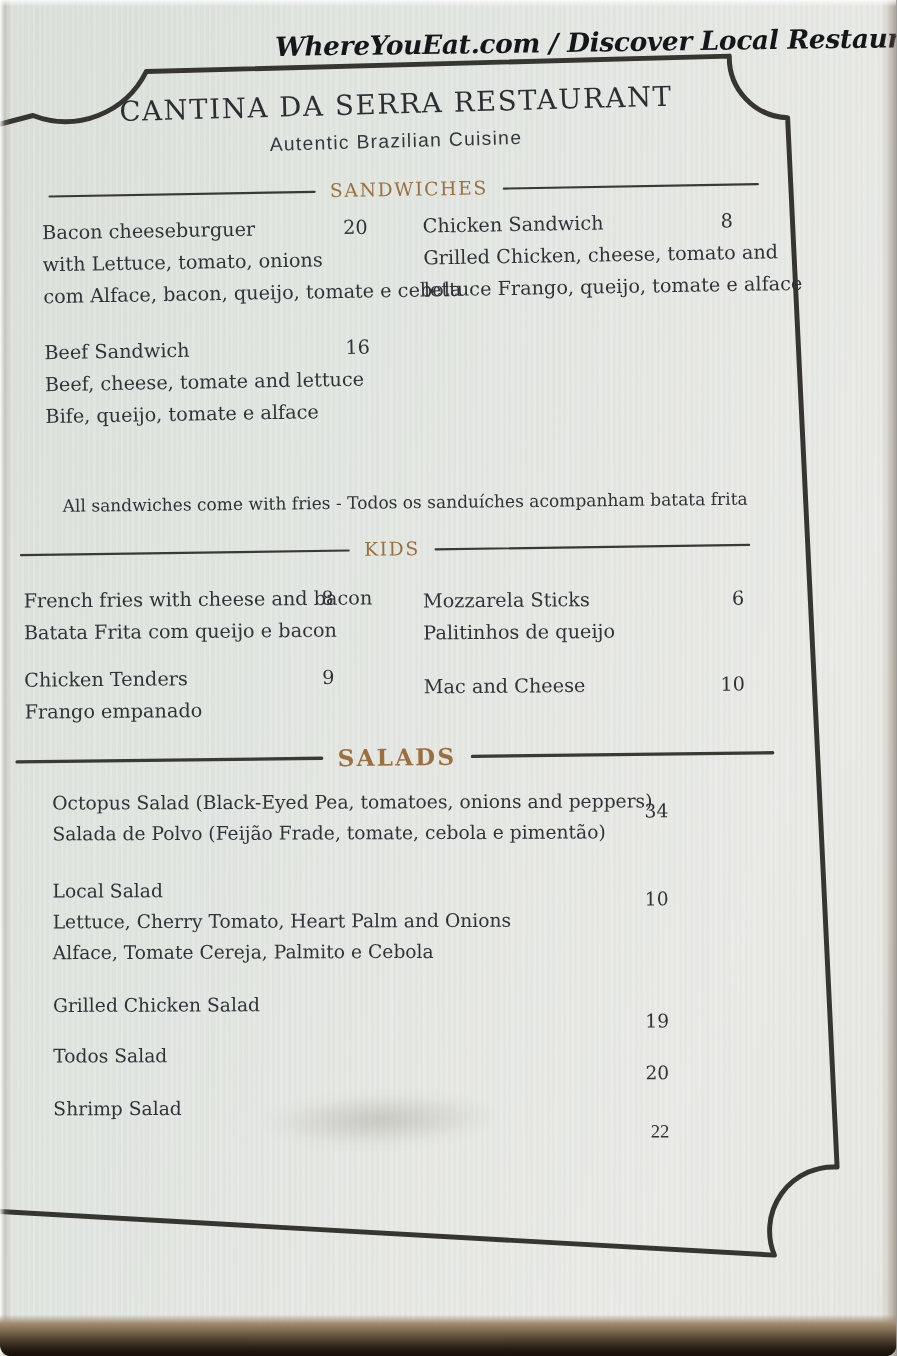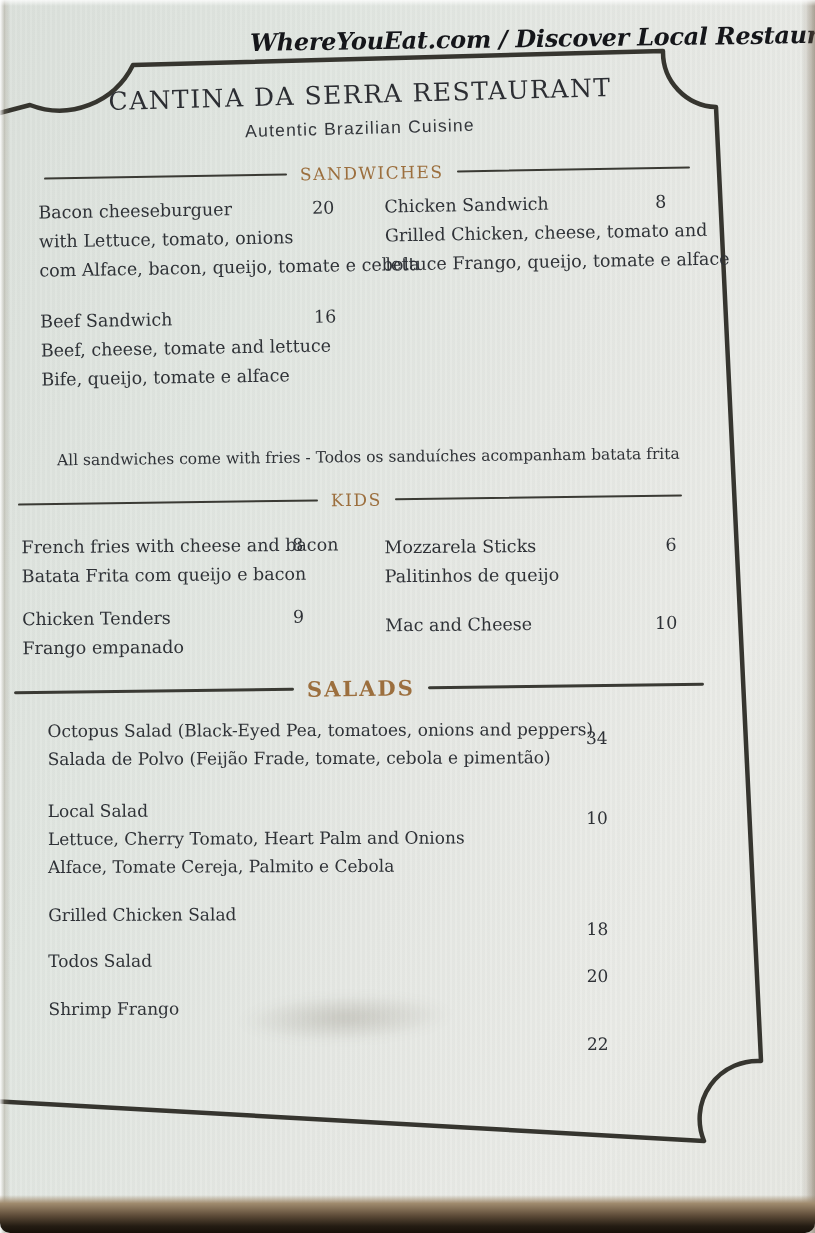--- a/index.html
+++ b/index.html
@@ -67,21 +67,21 @@
   .note{position:absolute;left:57px;top:448px;white-space:nowrap;
     font-size:15.5px;color:#2f3237;transform:rotate(-0.6deg);}
   .col-kids-1{left:22px;top:532px;width:282px;transform:rotate(-0.5deg);}
   .col-kids-2{left:385px;top:532px;width:292px;transform:rotate(-0.5deg);}
   .kgap{margin-bottom:14px;}
   .kgap2{margin-bottom:20px;}
 
   .salads{position:absolute;left:48px;top:716px;width:560px;transform:rotate(-0.2deg);}
   .salads .row,.salads .ds{line-height:28px;font-size:17px;}
   .s-gap1{margin-top:24px;} .s-gap2{margin-top:20px;} .s-gap3{margin-top:18px;} .s-gap4{margin-top:20px;}
-  .pr-d1{top:9px;} .pr-d2{top:16px;} .pr-d3{top:17px;} .pr-d4{top:37px;}
+  .pr-d1{top:9px;} .pr-d2{top:16px;} .pr-d3{top:17px;} .pr-d4{top:22px;font-family:Liberation Serif, serif;}
 </style>
 </head>
 <body>
 
 <div class="page">
 
   <svg class="frame-svg" width="815" height="1233" viewBox="0 0 815 1233">
     <path d="M -8 115 L 30 105 A 82 82 0 0 0 133 65 L 663 51 A 55 55 0 0 0 716 107 L 761 1061 A 58 58 0 0 0 704 1141 L -8 1101" fill="none" stroke="#36352f" stroke-width="4.5" stroke-linejoin="round" stroke-linecap="round"></path>
   </svg>
 
@@ -187,32 +187,32 @@
       <div class="row">
         <span class="nm">Local Salad</span>
         <span class="pr pr-d1">10</span>
       </div>
       <div class="ds">Lettuce, Cherry Tomato, Heart Palm and Onions</div>
       <div class="ds">Alface, Tomate Cereja, Palmito e Cebola</div>
     </div>
     <div class="item s-gap2" style="margin-bottom:0;">
       <div class="row">
         <span class="nm">Grilled Chicken Salad</span>
-        <span class="pr pr-d2">18</span>
+        <span class="pr pr-d2">19</span>
       </div>
     </div>
     <div class="item s-gap3" style="margin-bottom:0;">
       <div class="row">
         <span class="nm">Todos Salad</span>
         <span class="pr pr-d3">20</span>
       </div>
     </div>
     <div class="item s-gap4" style="margin-bottom:0;">
       <div class="row">
-        <span class="nm">Shrimp Frango</span>
+        <span class="nm">Shrimp Salad</span>
         <span class="pr pr-d4">22</span>
       </div>
     </div>
   </div>
 
   <div class="edge-left"></div>
   <div class="edge-right"></div>
   <div class="edge-top"></div>
   <div class="photo-bottom"></div>
 

